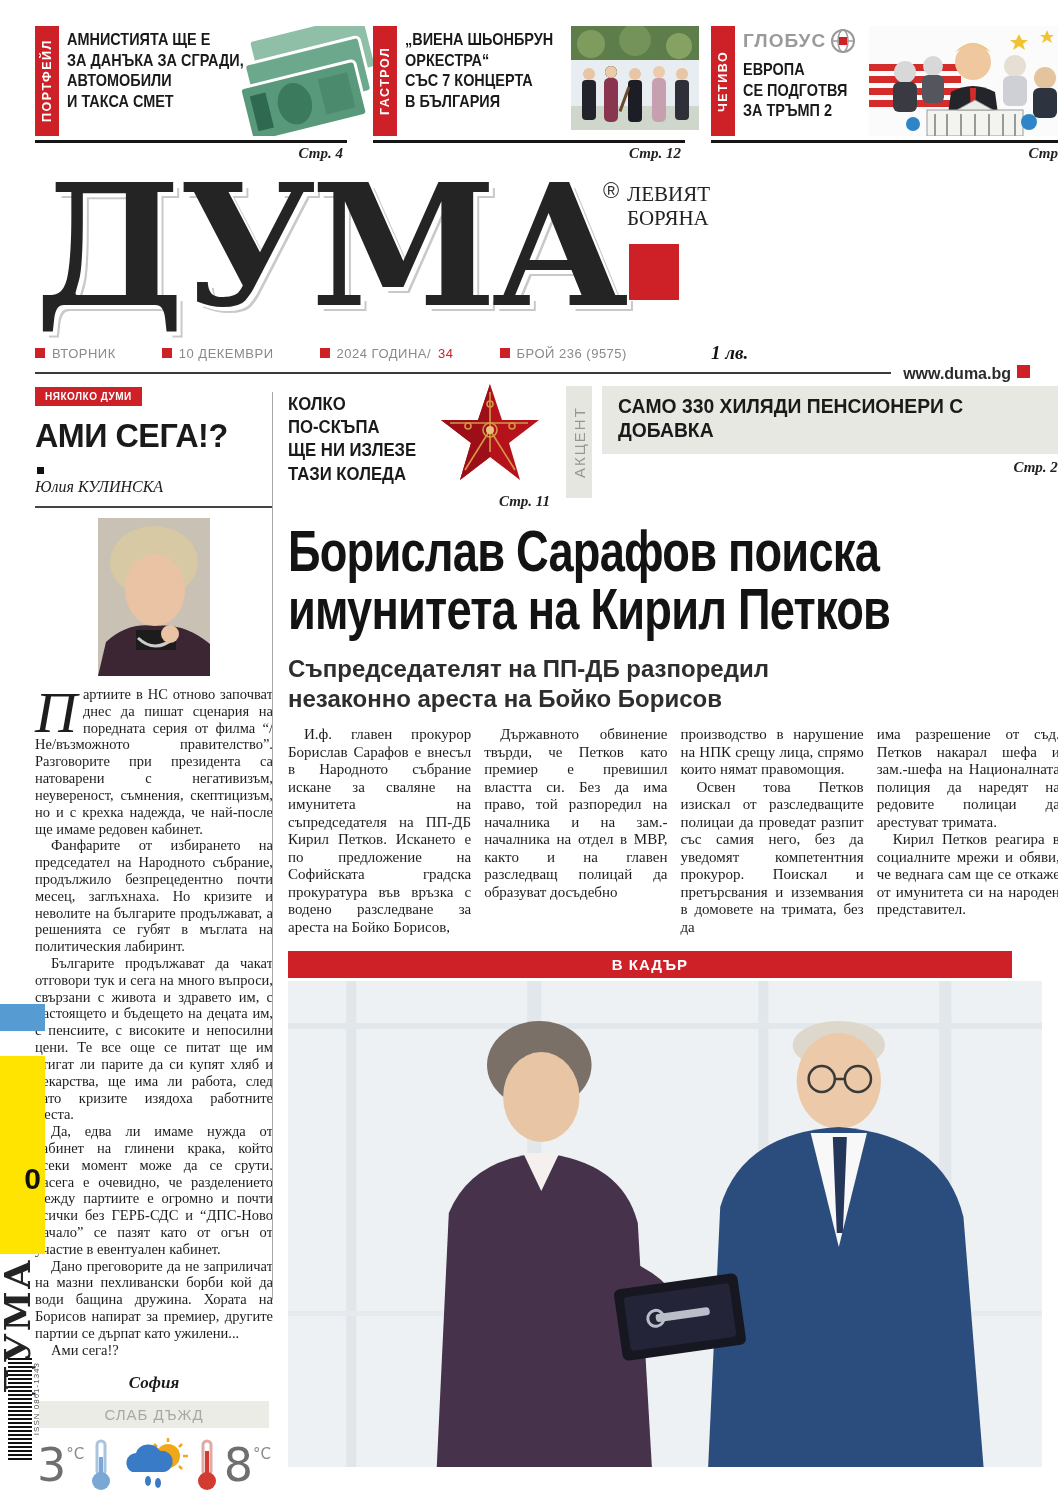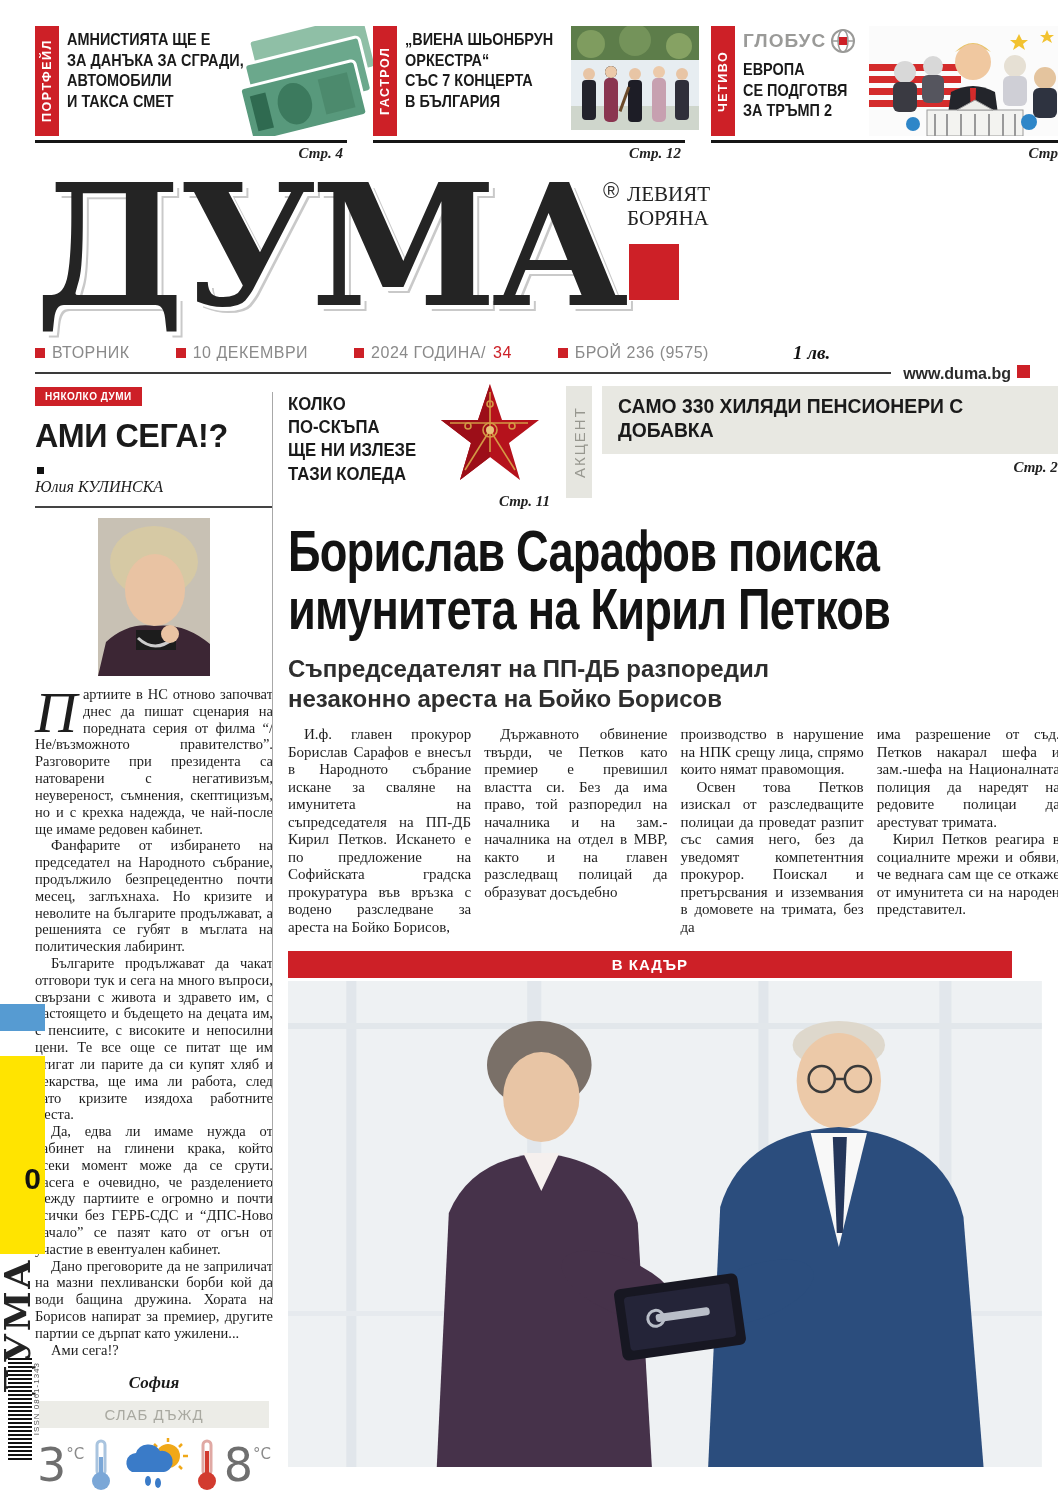--- a/index.html
+++ b/index.html
@@ -42,21 +42,21 @@
   .m-redsq{position:absolute;left:594px;top:64px;width:50px;height:56px;background:#cd2027;}
   .m-sport{position:absolute;right:0;top:4px;width:300px;}
   .m-dash{width:34px;height:4px;background:#222;margin:0 0 10px 2px;}
   .m-sport-row{display:flex;gap:10px;}
   .m-sport-headline{font-weight:bold;font-size:18px;line-height:1.3;transform:scaleX(.9);
                     transform-origin:0 0;width:150px;flex:0 0 150px;}
   .m-sport-photo{width:95px;height:95px;border-radius:50%;overflow:hidden;flex:0 0 95px;}
   .m-sport-page{text-align:right;margin-top:2px;}
   .m-sport-underline{width:34px;height:3px;background:#222;margin:4px 0 0 auto;}
   .m-dateline{position:absolute;left:0;bottom:8px;right:0;display:flex;align-items:center;}
-  .m-item{display:flex;align-items:center;gap:7px;margin-right:46px;font-size:16px;
+  .m-item{display:flex;align-items:center;gap:7px;margin-right:46px;font-size:13px;
           letter-spacing:.5px;color:#8a8a8a;}
   .sq{width:10px;height:10px;background:#cd2027;display:inline-block;}
   .m-red{color:#cd2027;}
   .m-price{font-family:"Liberation Serif",serif;font-style:italic;font-weight:bold;
            font-size:19px;color:#111;margin-left:38px;}
   .m-site{position:absolute;right:0;bottom:-11px;background:#fff;padding:0 0 0 12px;
           display:flex;gap:6px;font-weight:bold;font-size:16px;color:#2b2b2b;}
   .m-site .sq{width:13px;height:13px;}
 
   

